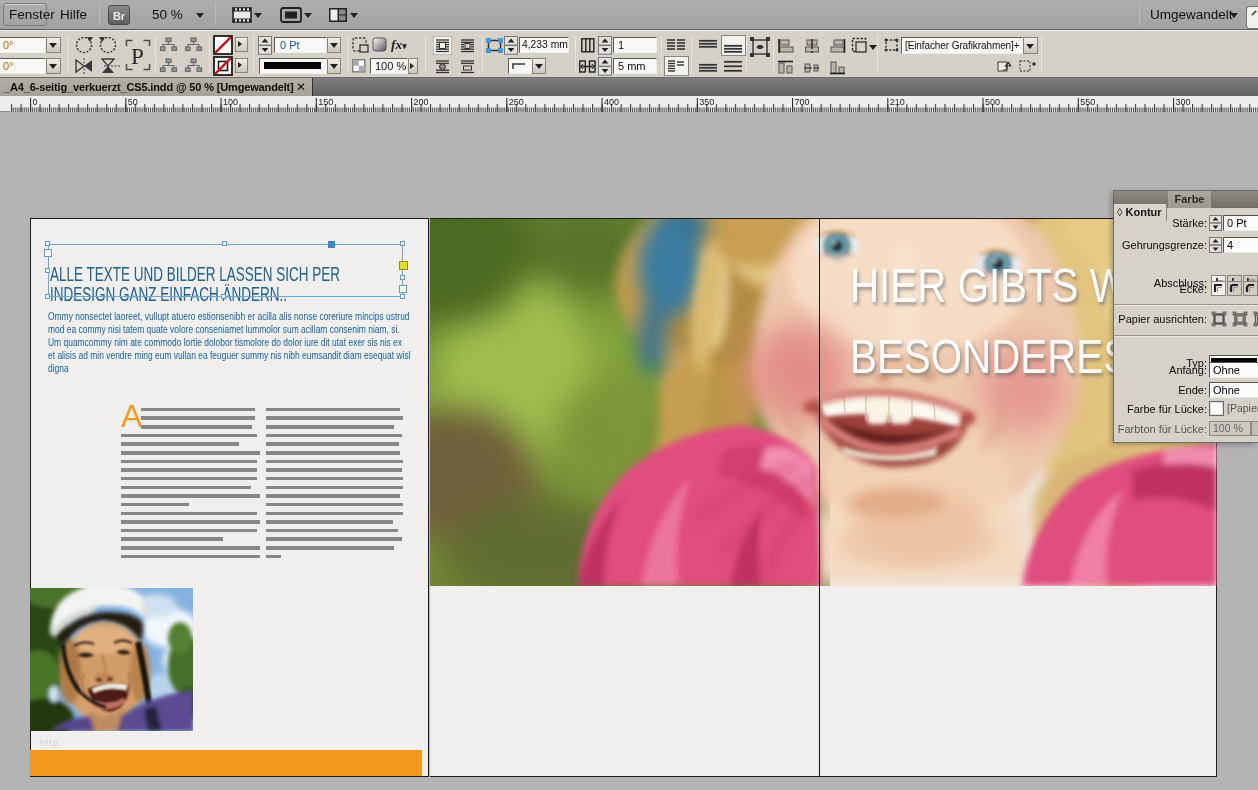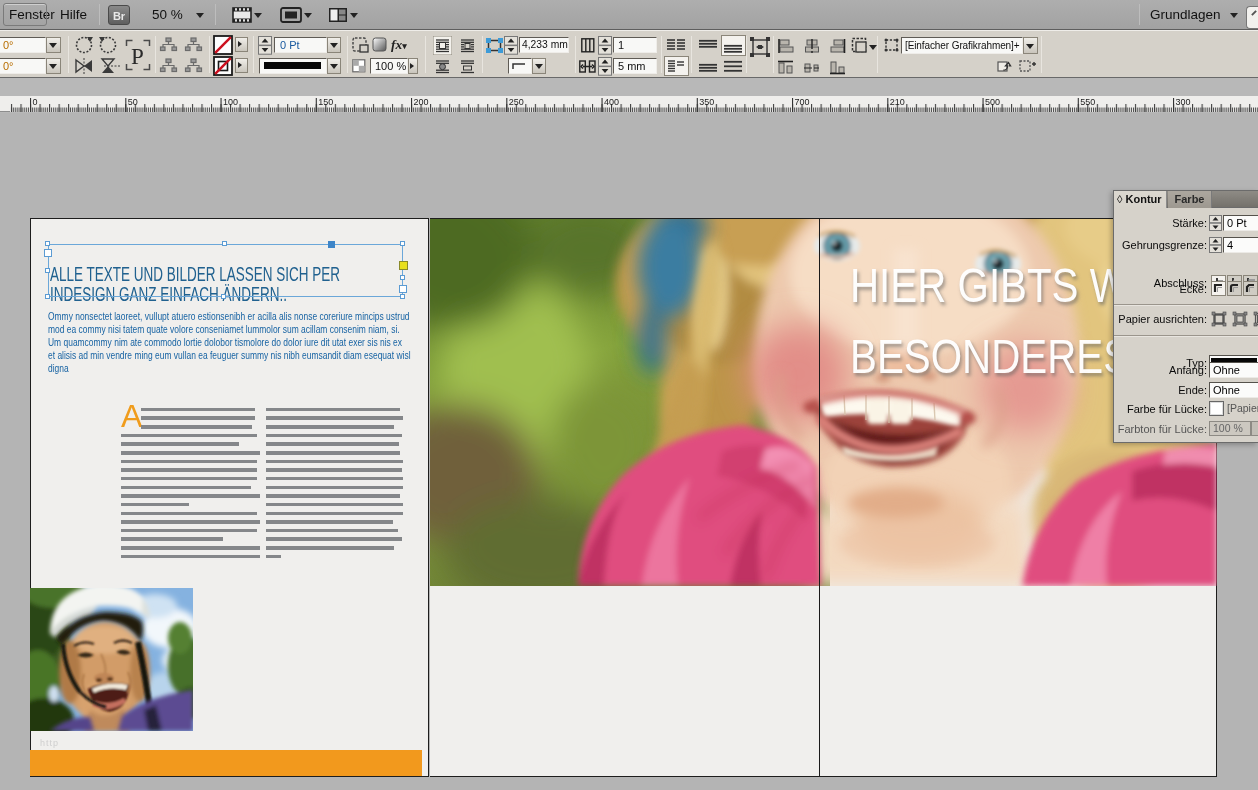--- a/index.html
+++ b/index.html
@@ -71,21 +71,21 @@
   <div class="tri" style="left:304px;top:13px;"></div>
 
   <svg class="abs" style="left:328px;top:7px;" width="20" height="16">
         <rect x="1" y="1" width="18" height="14" fill="#222"></rect>
         <rect x="2.5" y="2.5" width="7" height="11" fill="#eee"></rect>
         <rect x="11" y="2.5" width="6.5" height="5" fill="#888"></rect>
         <rect x="11" y="8.5" width="6.5" height="5" fill="#888"></rect>
       </svg>
   <div class="tri" style="left:350px;top:13px;"></div>
   <div class="vsep" style="left:1139px;"></div>
-  <div class="mi" style="left:1150px;">Grundlagen</div>
+  <div class="mi" style="left:1150px;">Umgewandelt</div>
   <div class="tri" style="left:1230px;top:13px;"></div>
   <div class="abs" style="left:1246px;top:6px;width:12px;height:23px;background:#f2f1ee;border:1px solid #777;border-right:none;border-radius:4px 0 0 4px;"></div>
       <div class="abs" style="left:1251px;top:12px;width:6px;height:2px;background:#555;transform:rotate(-45deg);"></div>
 </div>
 <div id="cpanel">
       <div style="position:absolute;left:0;top:-30px;width:1258px;height:78px;">
         <div class="fld" style="left:-2px;top:36px;width:48px;height:16px;color:#b86e00;padding-left:4px;line-height:14px;">0°</div>
         <div class="btn3d" style="left:46px;top:36px;width:15px;height:16px;"></div>
         <div class="tri" style="left:49px;top:42px;border-left-width:4px;border-right-width:4px;border-top-width:5px;"></div>
         <div class="fld" style="left:-2px;top:57px;width:48px;height:16px;color:#b86e00;padding-left:4px;line-height:14px;">0°</div>
@@ -422,20 +422,23 @@
         <svg class="icon" style="left:997px;top:58px;" width="17" height="14">
           <rect x="1" y="3" width="9" height="9" fill="#efece6" stroke="#555" stroke-width="1.2"></rect>
           <path d="M11 12 a5 5 0 0 0 5 -5 l-2.5 0 l3.5 -4 l2.5 4 l-2 0" fill="none" stroke="#333" stroke-width="1.5" transform="translate(-3,1) scale(0.85)"></path>
         </svg>
         <svg class="icon" style="left:1019px;top:58px;" width="18" height="14">
           <rect x="1" y="2" width="10" height="10" fill="none" stroke="#555" stroke-width="1.3" stroke-dasharray="2 1.5"></rect>
           <path d="M13 5 l4 0 m-2 -2 l0 4" stroke="#333" stroke-width="1.4"></path>
         </svg>
         <div class="csep" style="left:1041px;"></div>
       </div>
+    </div>
+    <div id="tabstrip">
+      <div id="doctab">_A4_6-seitig_verkuerzt_CS5.indd @ 50 % [Umgewandelt]<span style="position:absolute;left:296px;top:0;font-weight:normal;font-size:12px;">✕</span></div>
     </div>
     <div id="ruler">
       <svg class="abs" style="left:0;top:0;" width="1258" height="16">
         <defs>
           <pattern id="pf" width="1.905" height="16" patternUnits="userSpaceOnUse" x="30">
             <rect x="0" y="11.5" width="1" height="4.5" fill="#4f4f4f"></rect>
           </pattern>
           <pattern id="pm" width="9.525" height="16" patternUnits="userSpaceOnUse" x="30">
             <rect x="0" y="8" width="1.1" height="8" fill="#3f3f3f"></rect>
           </pattern>
@@ -752,21 +755,21 @@
       <div class="h5" style="left:400px;top:181px;"></div>
       <div class="h5" style="left:45px;top:155px;"></div>
       <div class="abs" style="left:328px;top:128px;width:7px;height:7px;background:#3d85c8;"></div>
       <div class="h8" style="left:44px;top:136px;"></div>
       <div class="abs" style="left:399px;top:148px;width:9px;height:9px;background:#e8df1e;border:1px solid #8a8a2a;"></div>
       <div class="h5" style="left:400px;top:162px;"></div>
       <div class="h8" style="left:399px;top:172px;"></div>
     </div>
     <div id="kpanel">
       <div class="abs" style="left:0;top:0;width:145px;height:17px;background:linear-gradient(#8e8b85,#74716b);border-bottom:1px solid #6b6b6b;"></div>
-      <div class="abs" style="left:0;top:0;width:53px;height:17px;background:linear-gradient(#dcd8d0,#d6d2ca);border-right:1px solid #8a8a8a;font-size:11px;font-weight:bold;color:#111;line-height:17px;"><span style="margin-left:3px;font-weight:normal;">◊</span> Kontur</div>
+      <div class="abs" style="left:0;top:13px;width:53px;height:17px;background:linear-gradient(#dcd8d0,#d6d2ca);border-right:1px solid #8a8a8a;font-size:11px;font-weight:bold;color:#111;line-height:17px;"><span style="margin-left:3px;font-weight:normal;">◊</span> Kontur</div>
       <div class="abs" style="left:54px;top:0;width:44px;height:17px;background:linear-gradient(#aca79f,#9d9890);border-right:1px solid #7a7a7a;font-size:11px;font-weight:bold;color:#2a2a2a;line-height:17px;text-align:center;">Farbe</div>
       <div class="row" style="top:24px;">
         <div class="lbl" style="left:0;width:93px;color:#0a0a0a;">Stärke:</div>
         <svg class="abs" style="left:95px;top:0px;" width="13" height="16">
           <rect x="0.5" y="0.5" width="12" height="7.3" fill="#e4e1da" stroke="#777"></rect>
           <rect x="0.5" y="8.2" width="12" height="7.3" fill="#e4e1da" stroke="#777"></rect>
           <path d="M6.5 2 l3 3.4 h-6 z" fill="#222"></path>
           <path d="M6.5 14 l3 -3.4 h-6 z" fill="#222"></path>
         </svg>
         <div class="kfld" style="left:109px;top:0;width:36px;height:16px;padding-left:3px;line-height:14px;">0 Pt</div>

